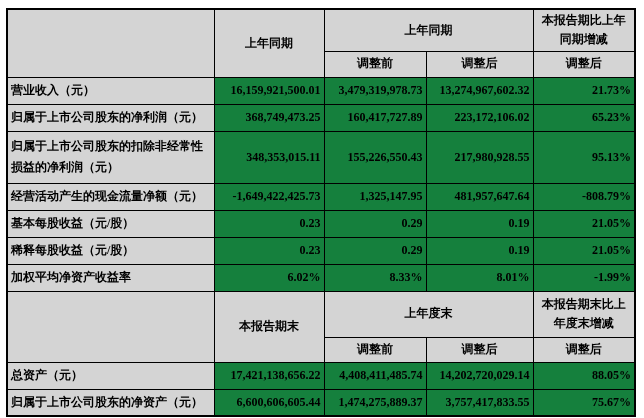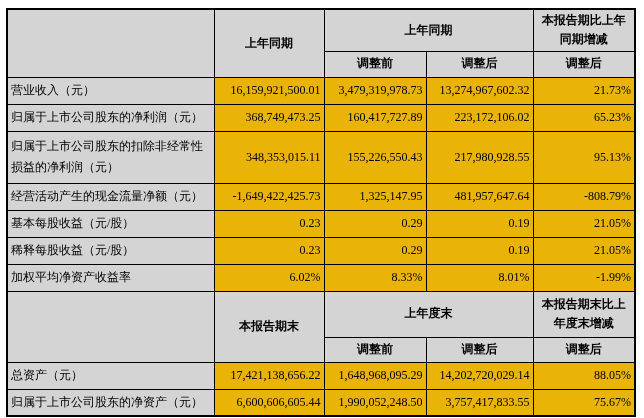--- a/index.html
+++ b/index.html
@@ -34,29 +34,29 @@
   td.hd {
     background: var(--hdr-bg, #d4d4d4);
     text-align: center;
     font-weight: bold;
     line-height: 1.6;
     padding: 1px 2px;
   }
   td.lbl {
     background: var(--hdr-bg, #d4d4d4);
     text-align: left;
-    font-weight: normal;
+    font-weight: bold;
     padding: 2px 3px 2px 6px;
     line-height: 1.75;
   }
   td.num {
-    background: #eab308;
+    background: #15803d;
     text-align: right;
     padding: 2px 5px 2px 2px;
-    font-weight: normal;
+    font-weight: bold;
   }
   tr.r-h1  { height: 42px; }
   tr.r-h2  { height: 26px; }
   tr.r-d   { height: 27px; }
   tr.r-tall{ height: 52px; }
   tr.r-h3  { height: 46px; }
   tr.r-h4  { height: 25px; }
 </style>
 </head>
 <body>
@@ -142,26 +142,26 @@
       </tr>
       <tr class="r-h4">
         <td class="hd">调整前</td>
         <td class="hd">调整后</td>
         <td class="hd">调整后</td>
       </tr>
 
       <tr class="r-d">
         <td class="lbl">总资产（元）</td>
         <td class="num">17,421,138,656.22</td>
-        <td class="num">1,648,968,095.29</td>
+        <td class="num">4,408,411,485.74</td>
         <td class="num">14,202,720,029.14</td>
         <td class="num">88.05%</td>
       </tr>
       <tr class="r-d">
         <td class="lbl">归属于上市公司股东的净资产（元）</td>
         <td class="num">6,600,606,605.44</td>
-        <td class="num">1,990,052,248.50</td>
+        <td class="num">1,474,275,889.37</td>
         <td class="num">3,757,417,833.55</td>
         <td class="num">75.67%</td>
       </tr>
     </tbody>
   </table>
 </div>
 
 </body></html>

